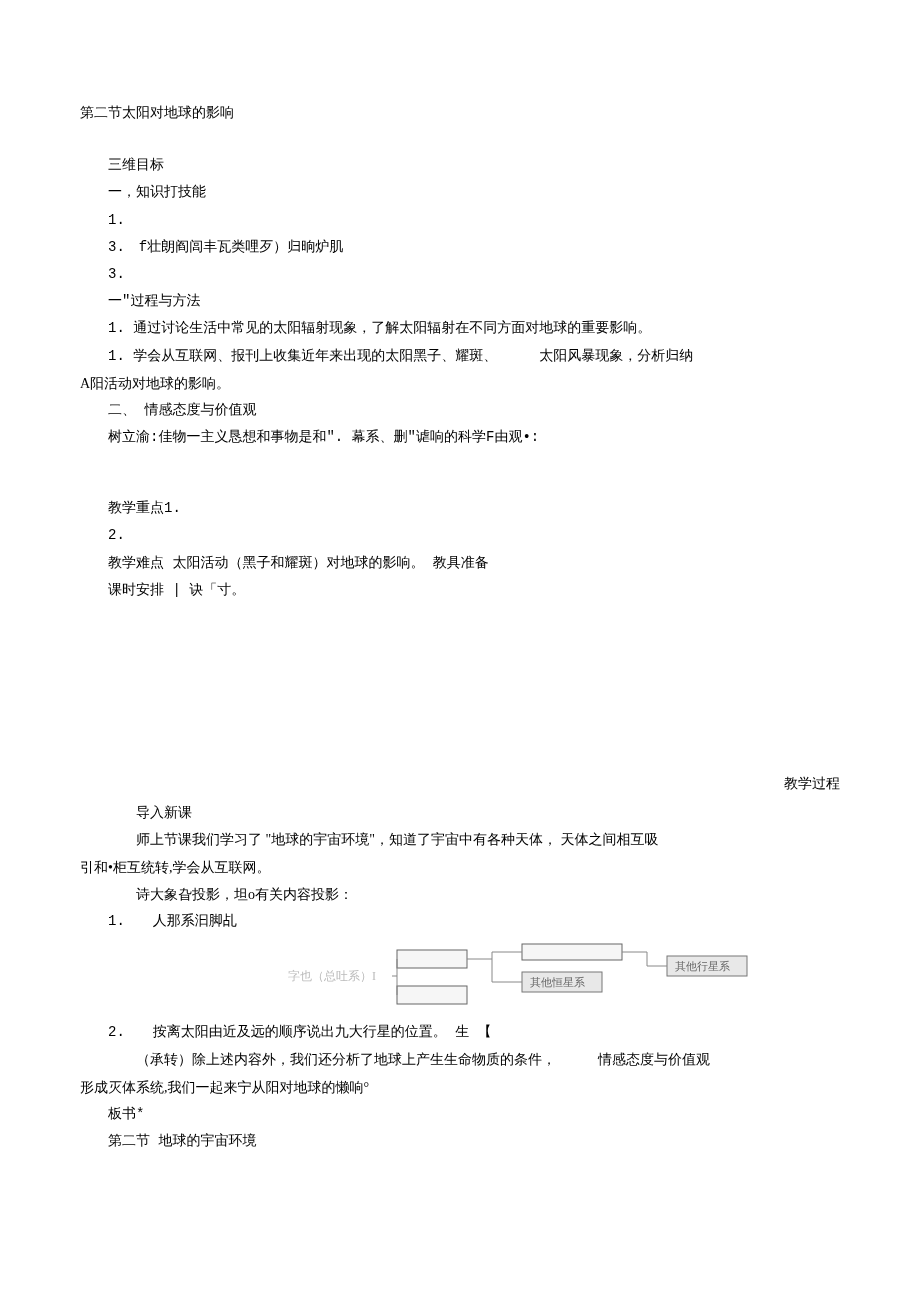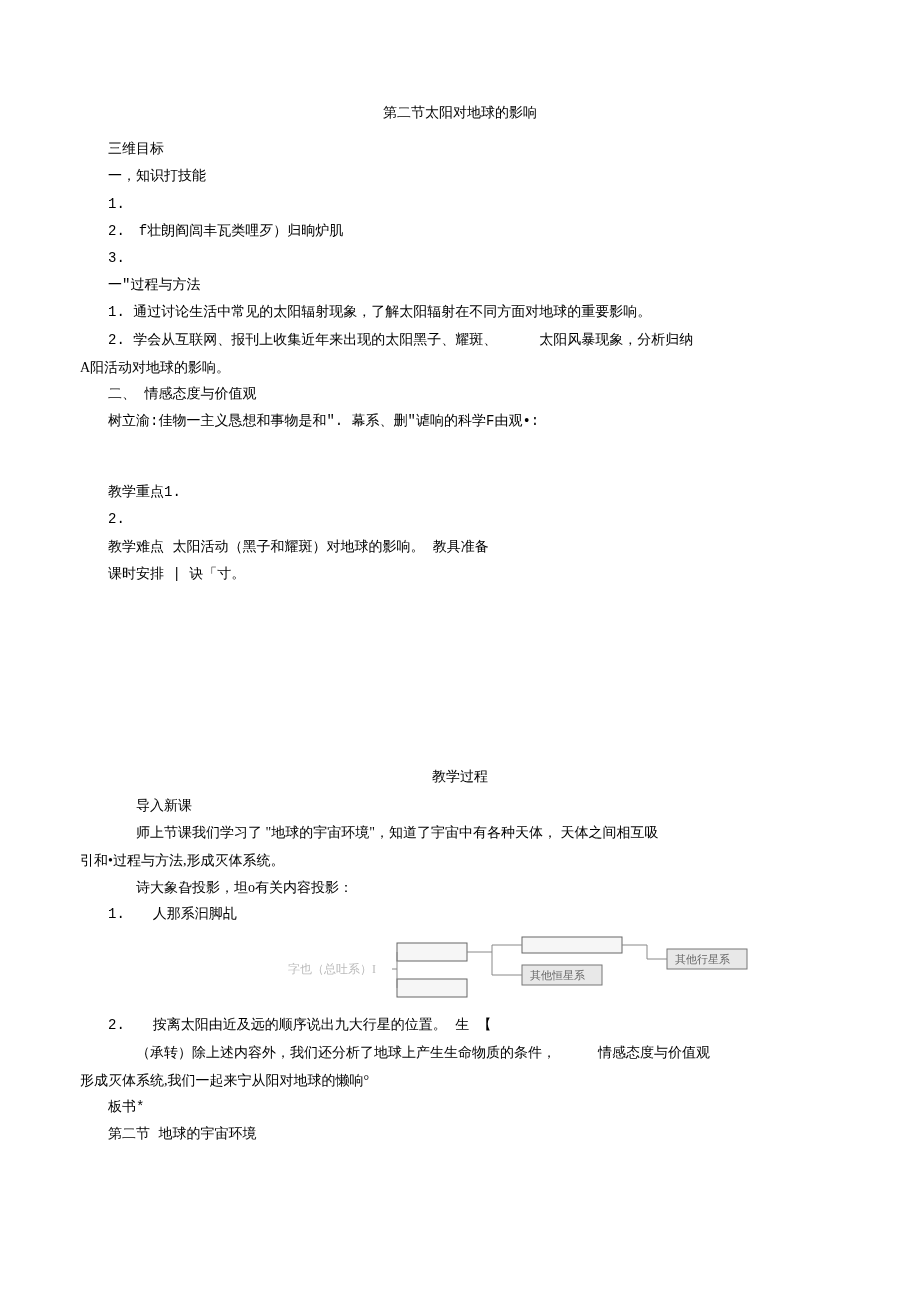--- a/index.html
+++ b/index.html
@@ -7,31 +7,30 @@
       width: 920px;
       min-height: 1303px;
       background: #fff;
       font-family: "SimSun", "宋体", serif;
       font-size: 14px;
       line-height: 1.8;
       color: #000;
       padding: 100px 80px 60px 80px;
     }
     .title-center {
-      text-align: center;
-      margin-bottom: 12px;
+      margin-bottom: 28px;
     }
     .indent-1 { padding-left: 28px; font-family: Liberation Mono, monospace; }
     .indent-2 { padding-left: 56px; font-family: Liberation Serif, serif; }
     .para { margin-bottom: 2px; }
     .spacer { height: 22px; }
     .spacer-lg { height: 140px; }
     .section-title-center {
-      text-align: center;
-      margin-top: 35px;
+      text-align: right;
+      margin-top: 26px;
       margin-bottom: 4px;
     }
     .diagram-wrap {
       display: flex;
       align-items: center;
       justify-content: center;
       gap: 4px;
       margin: 8px 0 8px 120px;
     }
     .diagram-label {
@@ -62,43 +61,43 @@
     }
   </style>
 </head>
 <body>
 
 <div class="title-center">第二节太阳对地球的影响</div>
 
 <div class="para indent-1">三维目标</div>
 <div class="para indent-1">一，知识打技能</div>
 <div class="para indent-1">1.</div>
-<div class="para indent-1">2.　f壮朗阎闾丰瓦类哩歹）归晌炉肌</div>
+<div class="para indent-1">3.　f壮朗阎闾丰瓦类哩歹）归晌炉肌</div>
 <div class="para indent-1">3.</div>
 <div class="para indent-1">一"过程与方法</div>
 <div class="para indent-1">1. 通过讨论生活中常见的太阳辐射现象，了解太阳辐射在不同方面对地球的重要影响。</div>
-<div class="para indent-1">2. 学会从互联网、报刊上收集近年来出现的太阳黑子、耀斑、　　　太阳风暴现象，分析归纳</div>
+<div class="para indent-1">1. 学会从互联网、报刊上收集近年来出现的太阳黑子、耀斑、　　　太阳风暴现象，分析归纳</div>
 <div class="para">A阳活动对地球的影响。</div>
 <div class="para indent-1">二、 情感态度与价值观</div>
 <div class="para indent-1">树立渝:佳物一主义恳想和事物是和". 幕系、删"谑响的科学F由观•:</div>
 
 <div class="spacer"></div>
 <div class="spacer"></div>
 
 <div class="para indent-1">教学重点1.</div>
 <div class="para indent-1">2.</div>
 <div class="para indent-1"> 教学难点 太阳活动（黑子和耀斑）对地球的影响。 教具准备</div>
 <div class="para indent-1">课时安排 | 诀「寸。</div>
 
 <div class="spacer-lg"></div>
 
 <div class="section-title-center">教学过程</div>
 <div class="para indent-2">导入新课</div>
 <div class="para indent-2">师上节课我们学习了 "地球的宇宙环境"，知道了宇宙中有各种天体， 天体之间相互吸</div>
-<div class="para">引和•过程与方法,形成灭体系统。</div>
+<div class="para">引和•柜互统转,学会从互联网。</div>
 <div class="para indent-2">诗大象旮投影，坦o有关内容投影：</div>
 <div class="para indent-1">1.　　人那系汩脚乩</div>
 
 <div class="diagram-wrap">
   <span class="diagram-label">字也（总吐系）I</span>
   <svg class="diagram-svg" width="360" height="70">
     <rect class="diagram-box" x="5" y="8" width="70" height="18"></rect>
     <rect class="diagram-box" x="5" y="44" width="70" height="18"></rect>
     <path class="diagram-line" d="M 0 34 L 5 34 M 5 17 L 5 53"></path>
     <rect class="diagram-box" x="130" y="2" width="100" height="16"></rect>

